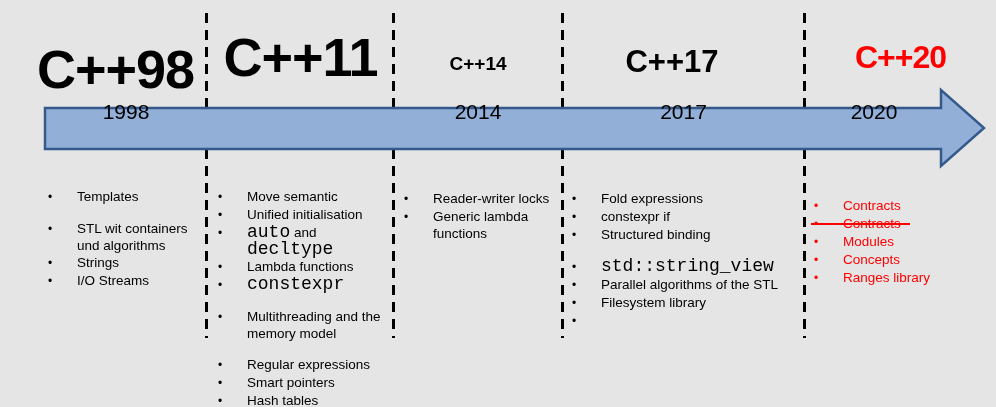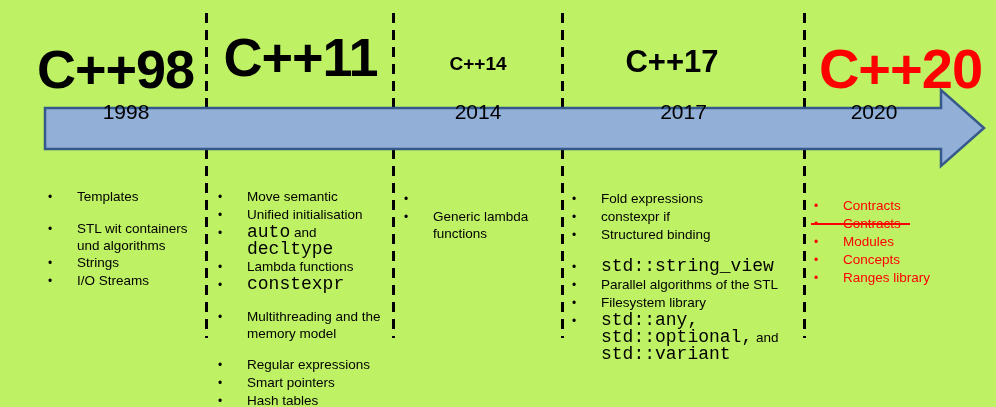--- a/index.html
+++ b/index.html
@@ -1,32 +1,32 @@
 <!DOCTYPE html>
 <html style="--hl: #ff0000;"><head>
 <meta charset="utf-8">
 <style>
   html,body{margin:0;padding:0;background:#fff;}
   .canvas{
-    position:relative;width:996px;height:407px;background:#bef264;
+    position:relative;width:996px;height:407px;background:#e5e5e5;
     font-family:"Liberation Sans",sans-serif;color:#000;overflow:hidden;
   }
   
   .vline{
     position:absolute;top:13px;width:3px;height:325px;
     background:repeating-linear-gradient(180deg,#000 0 10px,transparent 10px 17px);
   }
   #v1{left:205px}#v2{left:392px}#v3{left:561px}#v4{left:803px}
   
   .heading{position:absolute;font-weight:bold;text-align:center;line-height:1;white-space:nowrap;}
   #h1{left:12px;width:207px;top:42px;font-size:54px;letter-spacing:-1px;}
   #h2{left:207px;width:187px;top:30px;font-size:54px;letter-spacing:-1px;}
   #h3{left:394px;width:168px;top:54px;font-size:19px;}
   #h4{left:562px;width:220px;top:46px;font-size:31px;}
-  #h5{left:805px;width:191px;top:41px;font-size:56px;letter-spacing:-1px;}
+  #h5{left:805px;width:191px;top:41px;font-size:32px;letter-spacing:-1px;}
   
   .arrow-svg{position:absolute;left:0;top:0;}
   .year{position:absolute;top:100px;text-align:center;font-size:21px;color:#000;}
   #y1{left:45px;width:162px}
   #y2{left:207px;width:187px}
   #y3{left:394px;width:168px}
   #y4{left:562px;width:243px}
   #y5{left:805px;width:138px}
   
   .flist{position:absolute;font-size:13.5px;line-height:17px;}
@@ -138,20 +138,21 @@
         <div class="row">
           <span class="bullet">•</span>
           <span class="txt"><span class="mono">std::array</span></span>
         </div>
       </div>
     </div>
   <div class="flist" id="l3">
       <div class="group">
         <div class="row">
           <span class="bullet">•</span>
+          <span class="txt"><span>Reader-writer locks</span></span>
         </div>
         <div class="row">
           <span class="bullet">•</span>
           <span class="txt"><span>Generic lambda functions</span></span>
         </div>
       </div>
     </div>
   <div class="flist" id="l4">
       <div class="group">
         <div class="row">
@@ -175,21 +176,20 @@
         <div class="row">
           <span class="bullet">•</span>
           <span class="txt"><span>Parallel algorithms of the STL</span></span>
         </div>
         <div class="row">
           <span class="bullet">•</span>
           <span class="txt"><span>Filesystem library</span></span>
         </div>
         <div class="row">
           <span class="bullet">•</span>
-          <span class="txt"><span class="mono">std::any, std::optional,</span><span> and </span><span class="mono">std::variant</span></span>
         </div>
       </div>
     </div>
   <div class="flist" id="l5" style="color: rgb(255, 0, 0);">
       <div class="group">
         <div class="row">
           <span class="bullet">•</span>
           <span class="txt"><span>Contracts</span></span>
         </div>
         <div class="row strike">

